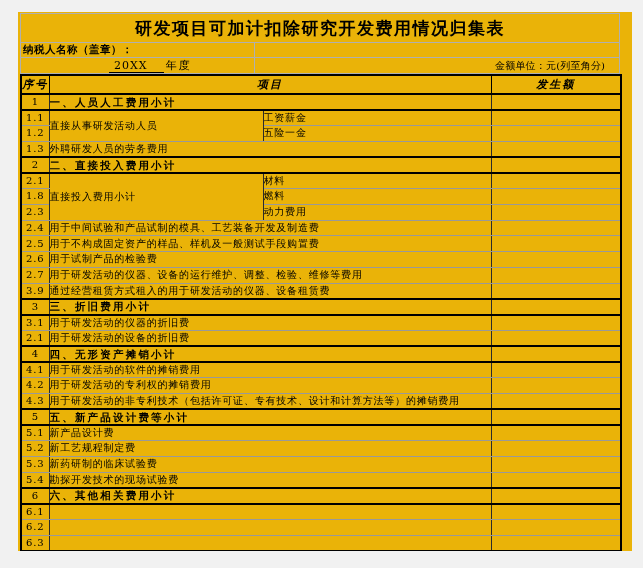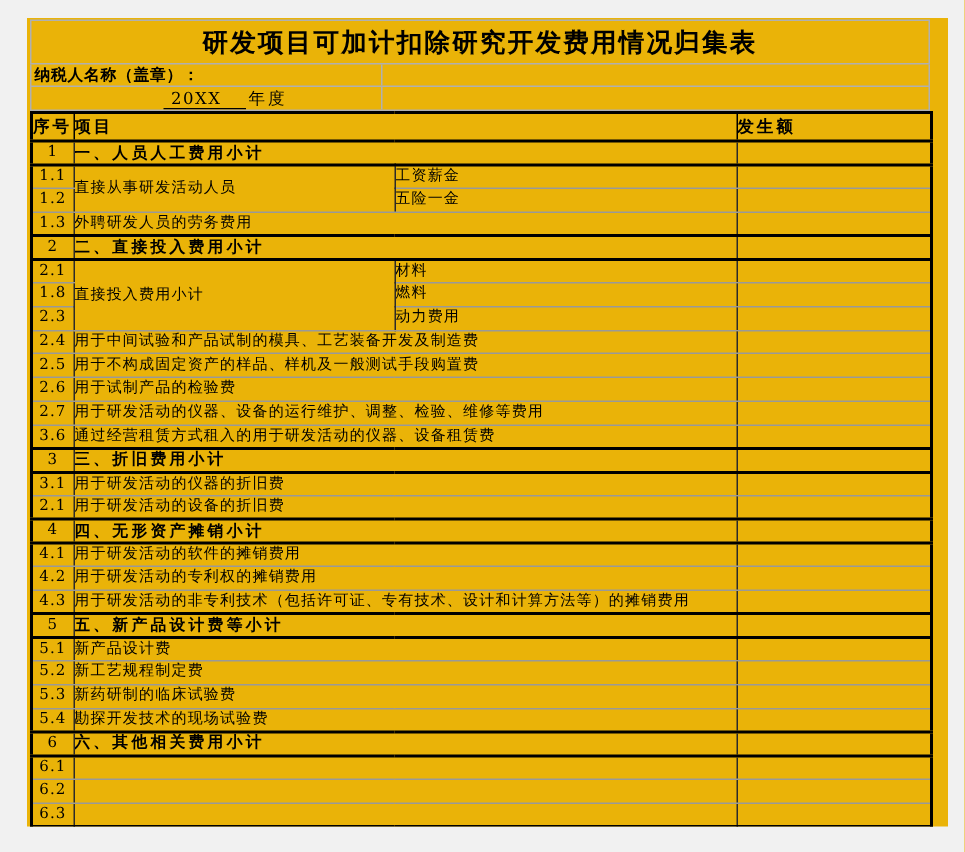--- a/index.html
+++ b/index.html
@@ -38,21 +38,21 @@
   .unit-note{font-size:10px;padding-left:4px;letter-spacing:0.2px;}
   
   table.main{
     position:absolute;left:2px;top:62px;width:600px;
     border-collapse:collapse;table-layout:fixed;
     border:2px solid #000;
   }
   table.main th{
     border:1px solid #000;border-top:2px solid #000;border-bottom:2px solid #000;
     font-size:11px;font-weight:bold;letter-spacing:2px;height:17px;padding:0;
-    text-align:left;white-space:nowrap;
+    text-align:center;white-space:nowrap;font-style:italic;
   }
   table.main td{
     border-top:1px solid #999;border-bottom:1px solid #999;
     border-left:1px solid #2b2b2b;border-right:1px solid #2b2b2b;
     padding:0;overflow:hidden;white-space:nowrap;
     font-size:10px;letter-spacing:0.8px;line-height:1;
   }
   table.main tbody tr{height:15.75px;}
   td.num{text-align:center;font-size:9.5px;letter-spacing:0;}
   td.item,td.sub{padding:0 2px 0 3px;}
@@ -77,20 +77,23 @@
         <span class="blank-fill"></span>
       </div>
       <div class="ucell uc3"></div>
     </div>
 
     <div class="urow year-row">
       <div class="ucell uc1">
         <span class="year-wrap"><span class="year-u">20XX</span><span class="year-suffix">年度</span></span>
       </div>
       <div class="ucell uc2"></div>
+      <div class="ucell uc3">
+        <span class="unit-note">金额单位：元(列至角分)</span>
+      </div>
     </div>
   </div>
 
   <table class="main">
     <colgroup>
       <col style="width:28px">
         <col style="width:214px">
         <col style="width:228px">
         <col style="width:130px">
     </colgroup>
@@ -158,21 +161,21 @@
           <td class="num">2.6</td>
           <td class="item" colspan="2">用于试制产品的检验费</td>
           <td class="amt"></td>
         </tr>
         <tr>
           <td class="num">2.7</td>
           <td class="item" colspan="2">用于研发活动的仪器、设备的运行维护、调整、检验、维修等费用</td>
           <td class="amt"></td>
         </tr>
         <tr>
-          <td class="num">3.6</td>
+          <td class="num">3.9</td>
           <td class="item" colspan="2">通过经营租赁方式租入的用于研发活动的仪器、设备租赁费</td>
           <td class="amt"></td>
         </tr>
         <tr class="section">
           <td class="num">3</td>
           <td class="item" colspan="2">三、折旧费用小计</td>
           <td class="amt"></td>
         </tr>
         <tr>
           <td class="num">3.1</td>

